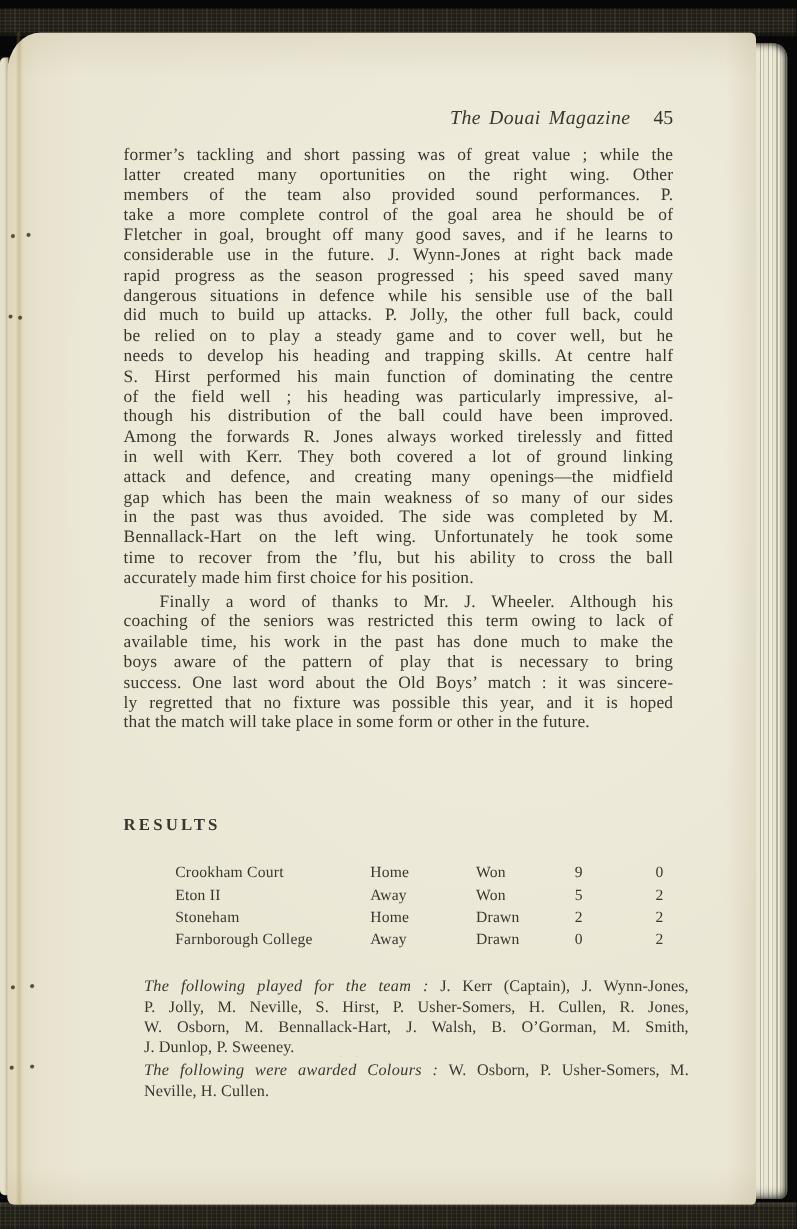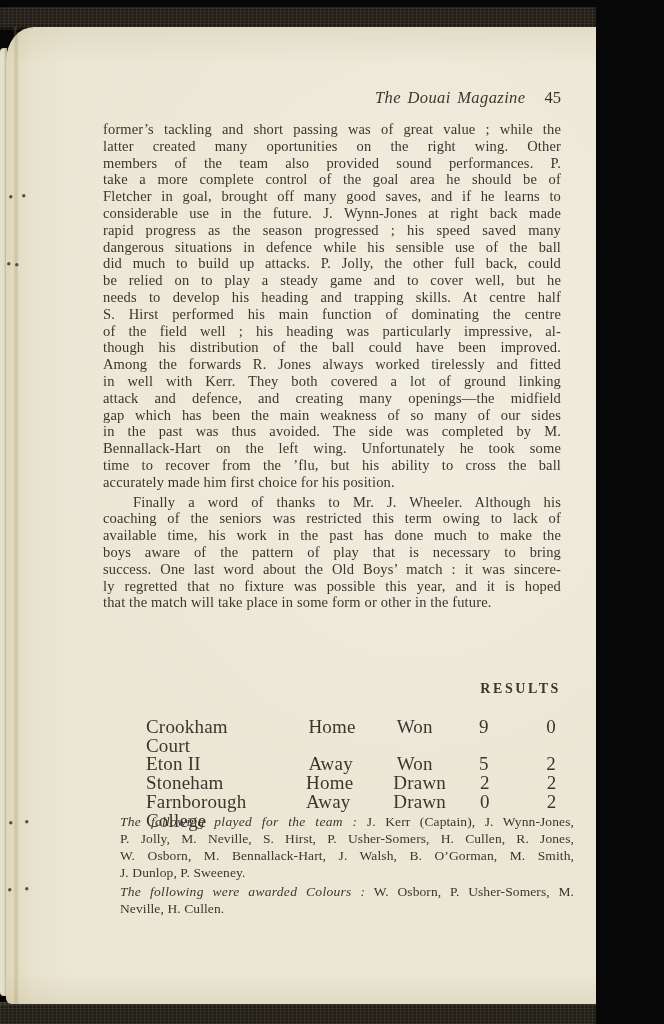--- a/index.html
+++ b/index.html
@@ -1,16 +1,16 @@
 <!DOCTYPE html>
 <html><head>
 <meta charset="utf-8">
 <style>
   html,body{margin:0;padding:0;background:#080707;}
-  .scan{position:relative;width:596px;height:1024px;background:#080707;overflow:hidden;
+  .scan{position:relative;width:664px;height:1024px;background:#080707;overflow:hidden;
         font-family:"Liberation Serif",serif;}
   
   .cover-band{position:absolute;left:0;width:664px;z-index:1;background-color:#211e18;
         background-image:
           repeating-linear-gradient(90deg, rgba(205,195,165,.09) 0 1px, rgba(0,0,0,0) 1px 4px),
           repeating-linear-gradient(0deg, rgba(205,195,165,.07) 0 1px, rgba(0,0,0,0) 1px 3px);}
   .cover-top{top:7px;height:23px;box-shadow:inset 0 -2px 3px rgba(0,0,0,.55);}
   .cover-bottom{top:1002px;height:22px;box-shadow:inset 0 3px 0 rgba(220,210,180,.10);}
   
   .edge-stack{position:absolute;left:627px;top:36px;width:29px;height:963px;z-index:1;
@@ -39,24 +39,24 @@
   .mag-title{font-style:italic;font-size:16.5px;letter-spacing:.4px;word-spacing:2px;color:#3b382f;}
   .pagenum{font-size:16.5px;margin-left:15px;color:#35322a;}
   
   .bodycol{position:absolute;left:97px;top:94px;width:458px;}
   .para .jline{font-size:14.5px;line-height:16.8px;letter-spacing:.15px;}
   .para.indented{margin-top:3px;}
   .para.indented .jline:first-child{padding-left:30px;font-family:Liberation Serif, serif;}
   .jline{text-align:justify;text-align-last:justify;}
   .jline.last{text-align-last:left;}
   
-  .results-head{position:absolute;left:97px;top:652px;width:458px;margin:0;text-align:right;
+  .results-head{position:absolute;left:97px;top:652px;width:458px;margin:0;text-align:left;
         font-size:14px;font-weight:bold;letter-spacing:2.6px;color:#3a372f;line-height:20px;}
   .results{position:absolute;left:140px;top:691px;width:430px;}
-  .trow{display:flex;line-height:18.7px;font-size:19px;letter-spacing:.2px;color:#3a372f;gap:34px;}
+  .trow{display:flex;line-height:18.7px;font-size:13px;letter-spacing:.2px;color:#3a372f;gap:34px;}
   .c-op{width:173px;}
   .c-ve{width:73px;}
   .c-ou{width:65px;}
   .c-gf{width:45px;}
   .c-ga{width:40px;}
   
   .smallpara{position:absolute;left:114px;width:454px;}
   .smallpara .jline{font-size:13.5px;line-height:17px;letter-spacing:.1px;color:#3a372f;}
   .smallpara.team{top:786px;}
   .smallpara.colours{top:856px;}

